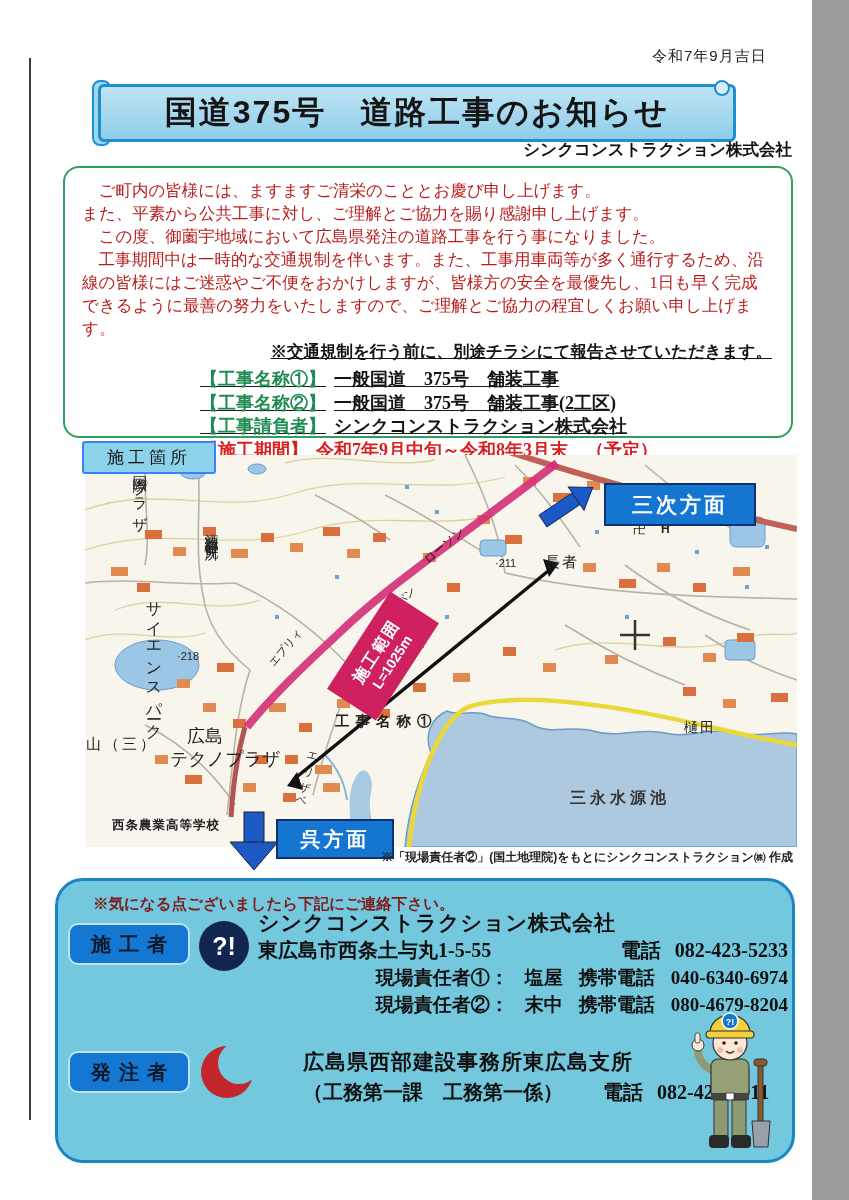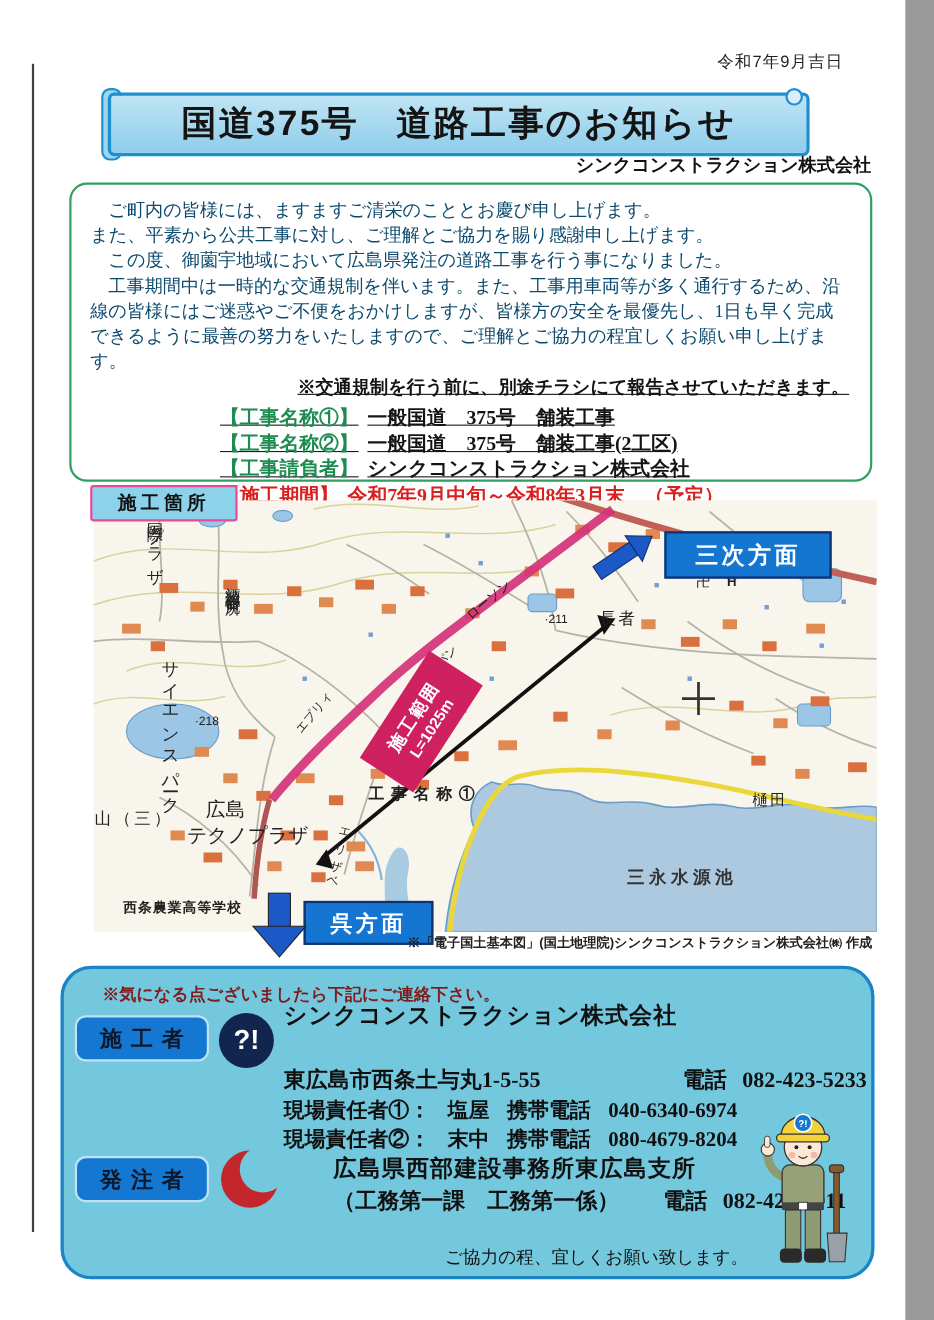--- a/index.html
+++ b/index.html
@@ -1,71 +1,71 @@
 <!DOCTYPE html>
 <html><head>
 <meta charset="utf-8">
 <style>
   html,body{margin:0;padding:0;background:#9a9a9a;}
   .page{position:relative;width:812px;height:1200px;background:#ffffff;overflow:hidden;
-        font-family:"Liberation Sans",sans-serif;color:#1b1b1b;padding-left:11px;}
+        font-family:"Liberation Sans",sans-serif;color:#1b1b1b;}
   .abs{position:absolute;}
 
   
   .scanline{left:29px;top:58px;width:2px;height:1062px;background:#1c1c1c;opacity:.85;}
 
   
   .date{left:652px;top:47px;font-size:15px;letter-spacing:1px;color:#222;}
   .banner{left:98px;top:84px;width:632px;height:52px;background:linear-gradient(#bfe4f4,#8fcdea);
           border:3px solid #1f8fd0;border-radius:6px;display:flex;align-items:center;justify-content:center;}
   .banner-roll{left:92px;top:80px;width:15px;height:62px;background:#9ed6ee;border:2px solid #1f8fd0;border-radius:8px;}
   .banner-curl{left:714px;top:80px;width:12px;height:12px;background:#d9eefa;border:2px solid #1f8fd0;border-radius:50%;}
   .title{font-size:32px;font-weight:bold;letter-spacing:2px;color:#141414;}
   .company-top{left:0;top:139px;width:792px;text-align:right;font-size:16.5px;font-weight:bold;color:#111;}
 
   
   .greeting-box{left:63px;top:166px;width:730px;height:272px;border:2.5px solid #2f9e60;border-radius:16px;
                 padding:11px 17px 0 17px;box-sizing:border-box;}
-  .greeting-text{font-family:"Liberation Serif",serif;font-size:16.5px;line-height:23px;color:#0c4a6e;}
+  .greeting-text{font-family:"Liberation Serif",serif;font-size:16.5px;line-height:23px;color:#b91c1c;}
   .notice{font-family:"Liberation Serif",serif;font-size:16.5px;line-height:23px;font-weight:bold;
           text-decoration:underline;text-align:right;padding-right:2px;color:#131313;}
   .details{margin-top:5px;margin-left:118px;font-family:"Liberation Serif",serif;font-size:18px;line-height:23.5px;text-decoration:underline;}
   .details .lbl{color:#1e8c50;font-weight:bold;}
   .details .val{color:#141414;font-weight:600;margin-left:8px;}
   .details .red-row,.details .red-row .lbl,.details .red-row .val{color:#d92020;font-weight:bold;}
 
   
   .map-wrap{left:85px;top:455px;width:712px;height:392px;background:#f8f5ec;}
   .map-label{position:absolute;color:#222;white-space:nowrap;}
   .v{writing-mode:vertical-rl;text-orientation:upright;letter-spacing:2px;}
-  .map-sec{left:82px;top:441px;width:130px;height:29px;background:#8bd2ea;border:2px solid #ec4899;border-radius:3px;
-           display:flex;align-items:center;justify-content:center;font-size:17px;font-weight:bold;letter-spacing:4px;color:#111;}
+  .map-sec{left:82px;top:441px;width:130px;height:29px;background:#8bd2ea;border:2px solid #3b82f6;border-radius:3px;
+           display:flex;align-items:center;justify-content:center;font-size:17px;font-weight:normal;letter-spacing:4px;color:#111;}
   .dirbox{background:#1576d2;border:2px solid #11306e;color:#fff;font-weight:bold;display:flex;align-items:center;justify-content:center;letter-spacing:3px;}
   .dir-miyoshi{left:604px;top:483px;width:148px;height:39px;font-size:21px;}
   .dir-kure{left:276px;top:819px;width:114px;height:36px;font-size:20px;}
   .range-box{left:325px;top:627px;width:116px;height:58px;background:#cf2060;transform:rotate(-57deg);
              display:flex;flex-direction:column;align-items:center;justify-content:center;color:#fff;font-weight:bold;}
   .range-box .r1{font-size:16px;letter-spacing:2px;}
   .range-box .r2{font-size:14px;}
   .attribution{left:0;top:849px;width:793px;text-align:right;font-size:12px;font-weight:bold;color:#222;}
 
   
   .contact-box{left:55px;top:878px;width:740px;height:285px;background:#74c8de;border:3px solid #1b84c4;border-radius:28px;box-sizing:border-box;}
   .contact-note{position:absolute;left:35px;top:13px;color:#7f1d1d;font-weight:bold;font-size:15.5px;}
   .rolebadge{position:absolute;width:122px;height:42px;background:#1478d2;border:2px solid #bfe2f5;border-radius:10px;
              color:#0f172a;font-size:20px;font-weight:bold;display:flex;align-items:center;justify-content:center;letter-spacing:8px;padding-left:8px;box-sizing:border-box;}
   .badge-contractor{left:10px;top:42px;}
   .badge-client{left:10px;top:170px;}
   .logo-qe{position:absolute;left:141px;top:40px;width:50px;height:50px;border-radius:50%;background:#12254f;
            color:#fff;font-size:25px;font-weight:bold;display:flex;align-items:center;justify-content:center;}
   .contractor-text{position:absolute;left:200px;top:28px;width:530px;font-family:"Liberation Serif",serif;color:#101010;}
   .ct-name{font-size:21px;font-weight:600;letter-spacing:1px;line-height:28px;}
-  .ct-line{display:flex;font-size:20px;font-weight:600;line-height:27px;margin-top:32px;}
+  .ct-line{display:flex;font-size:20px;font-weight:600;line-height:27px;}
   .ct-line .spacer{flex:1;}
-  .ct-mgr{display:flex;font-size:19px;font-weight:600;line-height:27px;gap:16px;}
+  .ct-mgr{display:flex;justify-content:flex-end;font-size:19px;font-weight:600;line-height:27px;gap:16px;}
   .client-text{position:absolute;left:245px;top:166px;width:488px;font-family:"Liberation Serif",serif;color:#101010;}
   .cl-name{font-size:21px;font-weight:600;letter-spacing:1px;line-height:30px;}
   .cl-line{display:flex;font-size:20px;font-weight:600;line-height:30px;}
   .closing{position:absolute;right:112px;top:252px;font-size:16px;color:#111;}
   .crescent{position:absolute;left:142px;top:158px;}
   .worker{position:absolute;right:16px;top:120px;}
 </style>
 </head>
 <body>
 
@@ -267,21 +267,21 @@
   <div class="abs dirbox dir-miyoshi">三次方面</div>
   <div class="abs dirbox dir-kure">呉方面</div>
   <div class="abs range-box">
     <div class="r1">施工範囲</div>
     <div class="r2">L=1025m</div>
   </div>
   <svg class="abs" style="left:226px;top:810px;" width="56" height="64">
     <rect x="18" y="2" width="20" height="32" fill="#1c59c6" stroke="#222" stroke-width="1"></rect>
     <polygon points="4,32 52,32 28,60" fill="#1c59c6" stroke="#222" stroke-width="1"></polygon>
   </svg>
-  <div class="abs attribution">※「電子国土基本図」(国土地理院)シンクコンストラクション株式会社㈱ 作成</div>
+  <div class="abs attribution">※「現場責任者②」(国土地理院)をもとにシンクコンストラクション㈱ 作成</div>
 
   <div class="abs contact-box">
     <div class="contact-note">※気になる点ございましたら下記にご連絡下さい。</div>
 
     <div class="rolebadge badge-contractor">施工者</div>
     <div class="logo-qe">?!</div>
     <div class="contractor-text">
       <div class="ct-name">シンクコンストラクション株式会社</div>
       <div class="ct-line">
         <span>東広島市西条土与丸1-5-55</span>
@@ -313,21 +313,20 @@
       <div class="cl-name">広島県西部建設事務所東広島支所</div>
       <div class="cl-line">
         <span>（工務第一課　工務第一係）</span>
         <span style="width:40px;"></span>
         <span>電話</span>
         <span style="width:14px;"></span>
         <span>082-422-6911</span>
       </div>
     </div>
 
-    <div class="closing">ご協力の程、宜しくお願い致します。</div>
 
     <svg class="worker" width="92" height="162" viewBox="0 0 92 162">
 
       <rect x="74" y="64" width="5" height="58" fill="#8a5a2a" stroke="#333" stroke-width="1"></rect>
       <rect x="70" y="58" width="13" height="7" rx="3" fill="#8a5a2a" stroke="#333" stroke-width="1"></rect>
       <path d="M 68,120 L 86,120 L 84,146 L 70,146 Z" fill="#9aa0a8" stroke="#333" stroke-width="1"></path>
 
       <path d="M 30,70 C 20,66 14,58 14,48" stroke="#8f9c72" stroke-width="8" fill="none"></path>
       <circle cx="14" cy="44" r="6" fill="#fce8d4" stroke="#333" stroke-width="1"></circle>
       <rect x="11" y="32" width="5" height="10" rx="2" fill="#fce8d4" stroke="#333" stroke-width="0.8"></rect>

